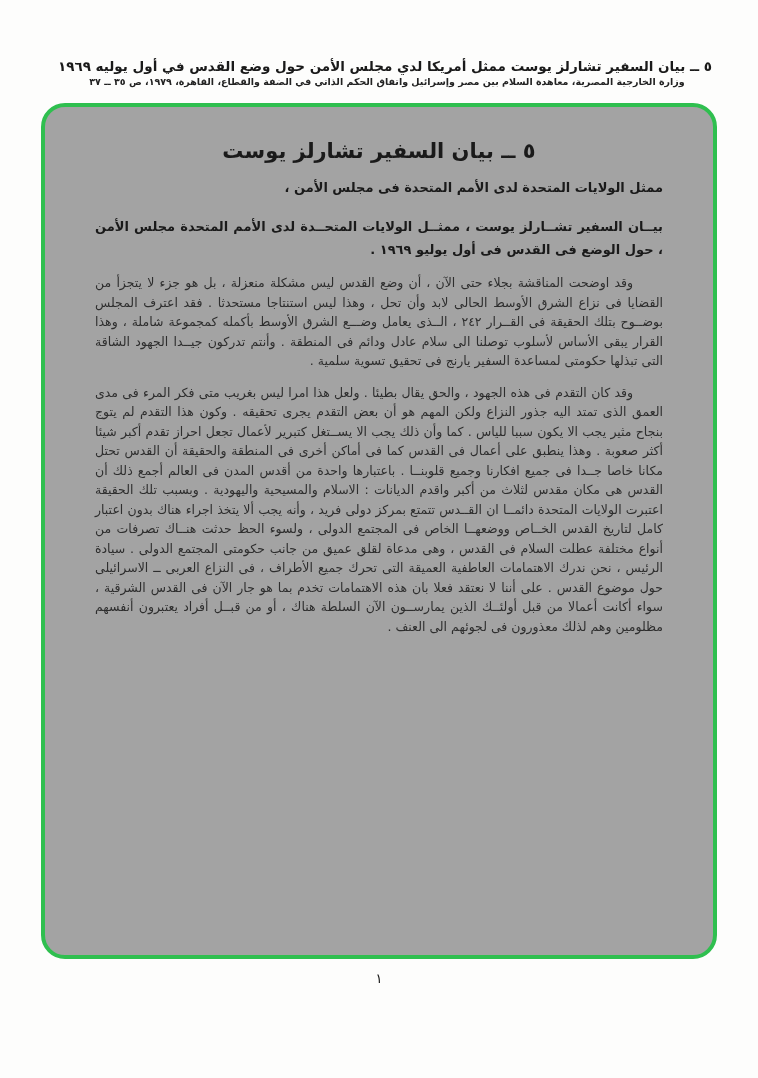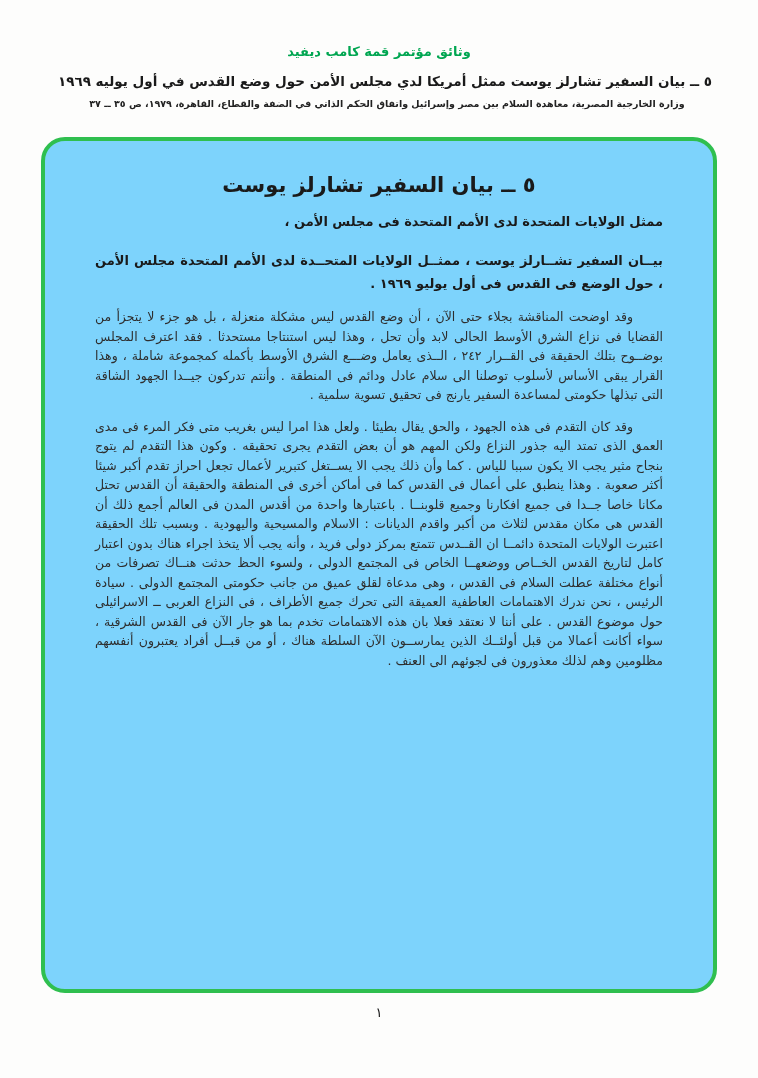--- a/index.html
+++ b/index.html
@@ -20,34 +20,33 @@
   }
   .headline {
     margin-top: 12px;
     font-size: 13.5px;
     font-weight: bold;
     padding: 0 30px;
     line-height: 20px;
     margin-left: 12px;
   }
   .citation {
-    margin-top: 7px;
     font-size: 9.5px;
     font-weight: bold;
     color: #222;
     padding-left: 16px;
   }
   .doc-frame {
     width: 676px;
-    margin: 28px auto 0;
+    margin: 16px auto 0;
     border: 4px solid var(--border_green, #2fbf4f);
     border-radius: 24px;
     padding: 24px 50px 40px;
     min-height: 856px;
-    background: #7dd3fc;
+    background: #a3a3a3;
   }
   .doc-title {
     text-align: center;
     font-size: 21px;
     font-weight: bold;
     margin-top: 8px;
   }
   .doc-subtitles { margin-top: 14px; }
   .doc-subtitle {
     text-align: right;
@@ -77,21 +76,20 @@
     font-size: 13px;
     color: #111;
   }
 </style>
 </head>
 <body>
 
 <div class="page">
 
   <div class="header">
-    <div class="series-title">وثائق مؤتمر قمة كامب ديفيد</div>
     <div class="headline">٥ ــ بيان السفير تشارلز يوست ممثل أمريكا لدي مجلس الأمن حول وضع القدس في أول يوليه ١٩٦٩</div>
     <div class="citation">وزارة الخارجية المصرية، معاهدة السلام بين مصر وإسرائيل واتفاق الحكم الذاتي في الضفة والقطاع، القاهرة، ١٩٧٩، ص ٣٥ ــ ٣٧</div>
   </div>
 
   <div class="doc-frame">
     <h1 class="doc-title">٥ ــ بيان السفير تشارلز يوست</h1>
     <div class="doc-subtitles">
       <div class="doc-subtitle">ممثل الولايات المتحدة لدى الأمم المتحدة فى مجلس الأمن ،</div>
     </div>
     <p class="doc-lead">بيــان السفير تشــارلز يوست ، ممثــل الولايات المتحــدة لدى الأمم المتحدة مجلس الأمن ، حول الوضع فى القدس فى أول يوليو ١٩٦٩ .</p>

